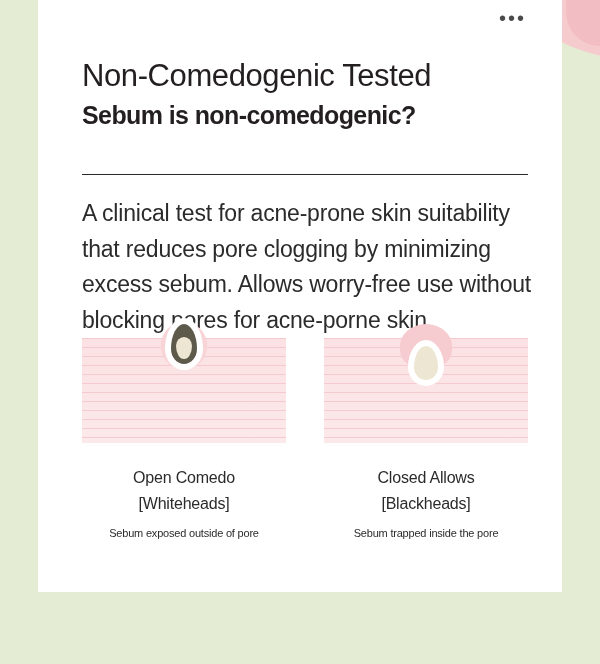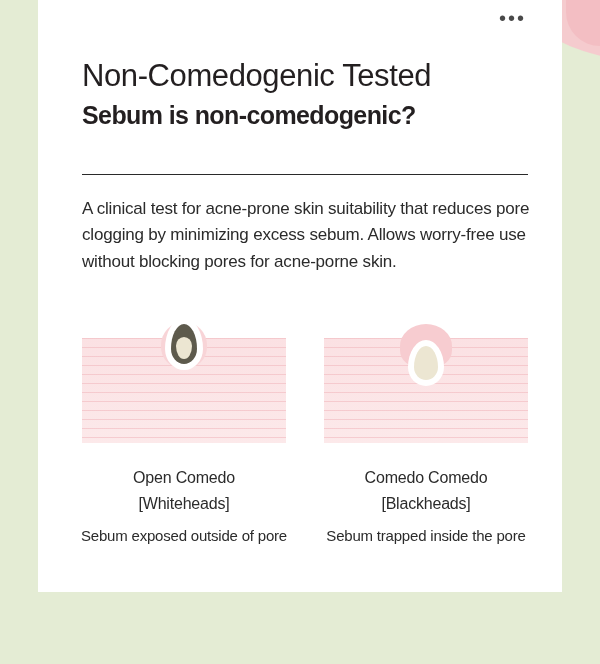--- a/index.html
+++ b/index.html
@@ -87,21 +87,21 @@
     top: 174px;
     width: 446px;
     height: 1px;
     background: #2a2a2a;
   }
   .body-copy {
     position: absolute;
     left: 44px;
     top: 196px;
     width: 452px;
-    font-size: 17px;
+    font-size: 23px;
     line-height: 1.55;
     color: #2b2b2b;
     letter-spacing: -0.2px;
   }
   .figures {
     position: absolute;
     left: 44px;
     top: 338px;
     width: 446px;
     display: flex;
@@ -192,21 +192,21 @@
     letter-spacing: -0.2px;
   }
   .cap-2 {
     margin-top: 8px;
     font-size: 16px;
     color: #2b2b2b;
     letter-spacing: -0.2px;
   }
   .cap-3 {
     margin-top: 14px;
-    font-size: 15px;
+    font-size: 11px;
     color: #2b2b2b;
     letter-spacing: -0.2px;
     white-space: nowrap;
   }
 </style>
 </head>
 <body>
 
 <div class="page">
   <div class="blob-tr"></div>
@@ -237,20 +237,20 @@
         <div class="cap-2">[Whiteheads]</div>
         <div class="cap-3">Sebum exposed outside of pore</div>
       </div>
 
       <div class="figure">
         <div class="skin">
           <div class="lines"></div>
           <div class="dome"></div>
           <div class="plug-closed"></div>
         </div>
-        <div class="cap-1">Comedo Comedo</div>
+        <div class="cap-1">Closed Allows</div>
         <div class="cap-2">[Blackheads]</div>
         <div class="cap-3">Sebum trapped inside the pore</div>
       </div>
 
     </div>
   </div>
 </div>
 
 </body></html>

